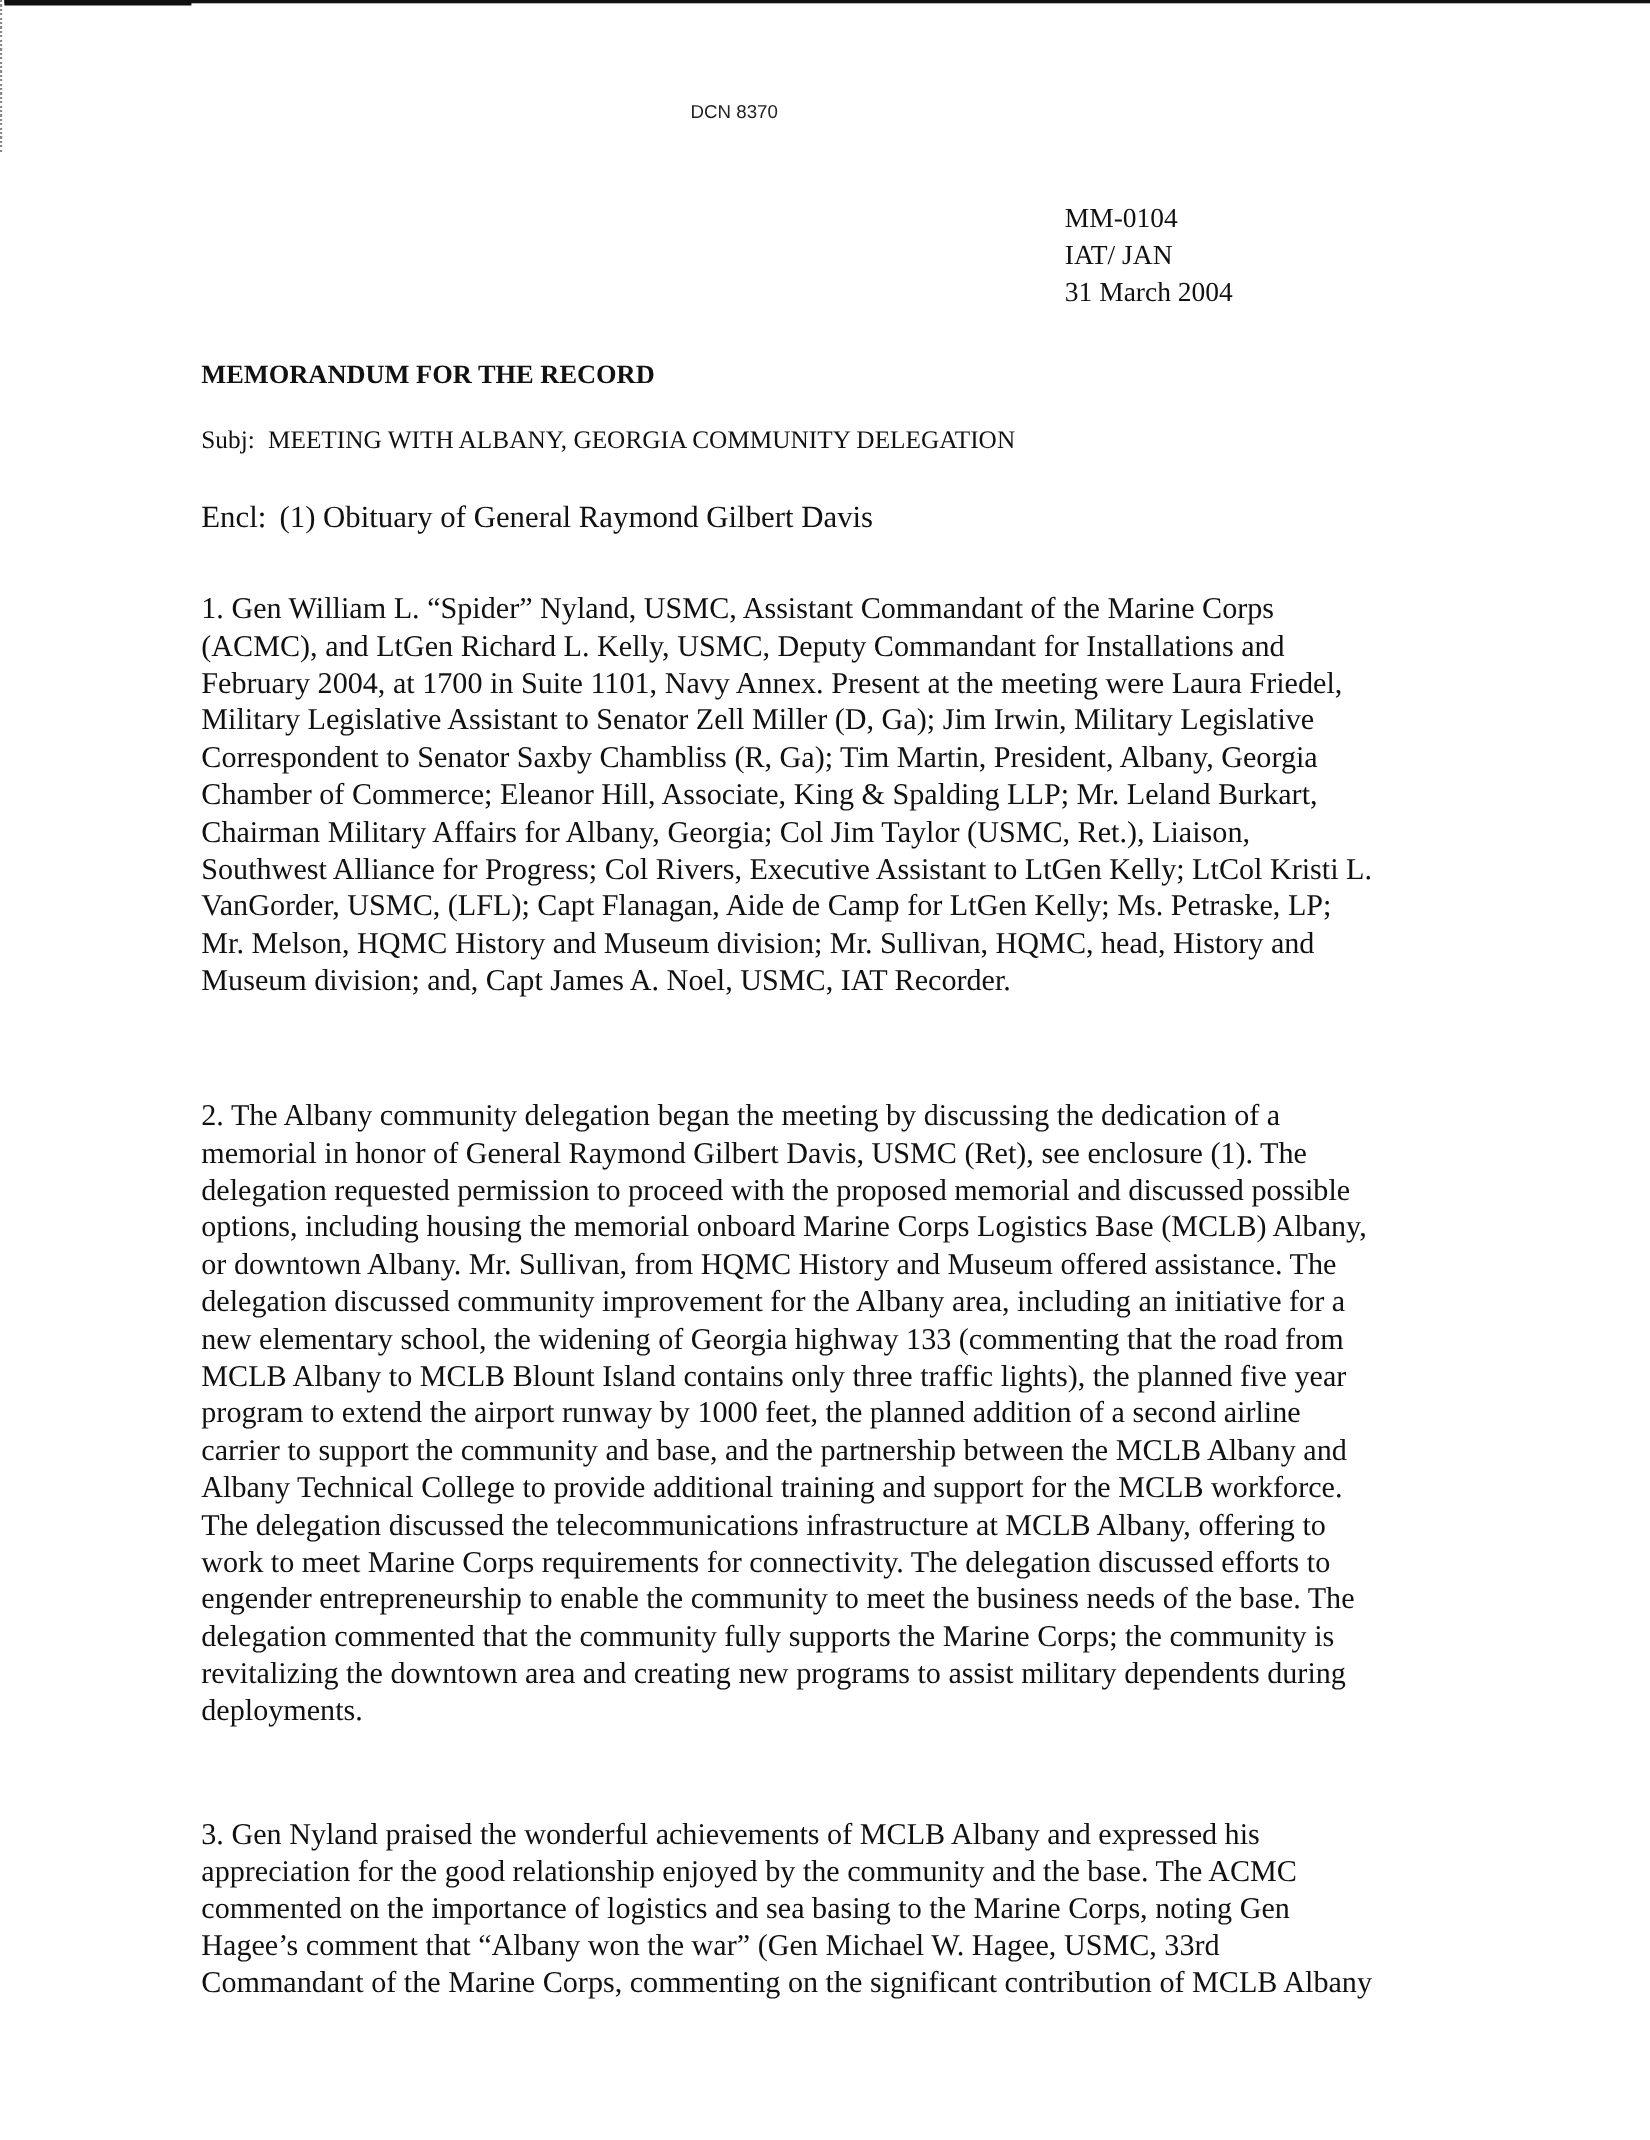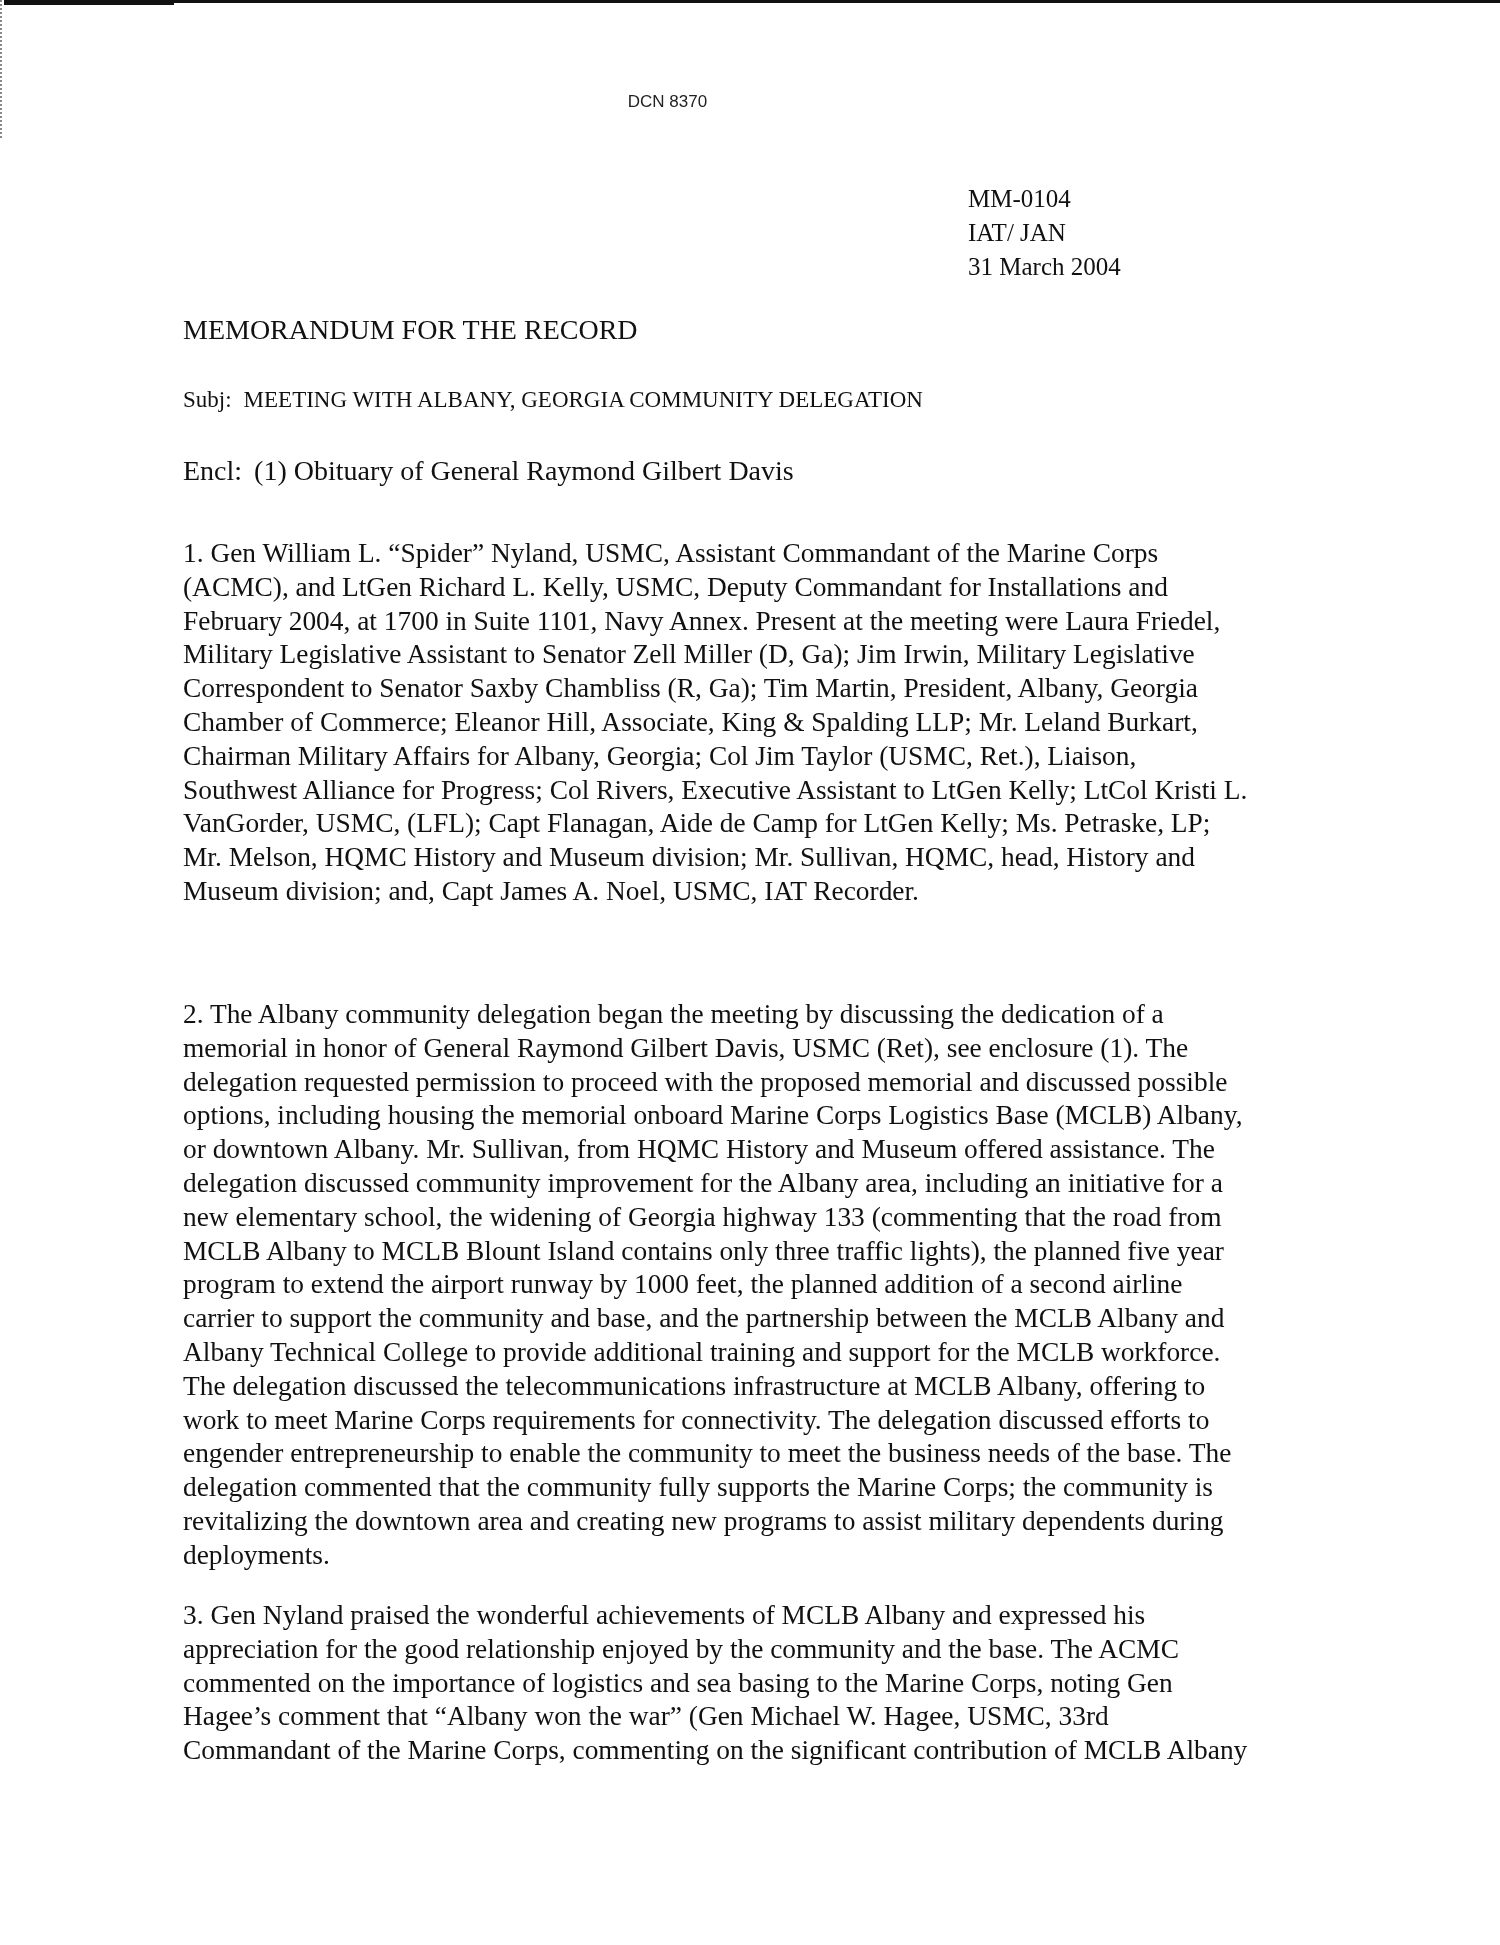--- a/index.html
+++ b/index.html
@@ -6,28 +6,28 @@
   body { width:1500px; height:1945px; position:relative; overflow:hidden;
          font-family:"Liberation Serif", "DejaVu Serif", serif; color:#111; }
   .scan-top { position:absolute; left:4px; top:0; width:1496px; height:3px; background:#111; }
   .scan-top-thick { position:absolute; left:4px; top:0; width:170px; height:5px; background:#111; }
   .scan-left { position:absolute; left:0; top:0; width:2px; height:140px;
                background:repeating-linear-gradient(#888 0 2px, transparent 2px 4px); }
   .dcn { position:absolute; left:0; width:1335px; top:92px; text-align:center;
          font-family:"Liberation Sans", "DejaVu Sans", sans-serif; font-size:17px; color:#222; }
   .ref { position:absolute; left:968px; top:182px; font-size:25px; line-height:34px; }
   .ref div { white-space:nowrap; }
-  .title { position:absolute; left:183px; top:314px; font-size:28px; font-weight:normal; white-space:nowrap; }
+  .title { position:absolute; left:183px; top:328px; font-size:24px; font-weight:bold; white-space:nowrap; }
   .subj { position:absolute; left:183px; top:387px; font-size:23px; white-space:nowrap; }
   .encl { position:absolute; left:183px; top:455px; font-size:28px; white-space:nowrap; }
   .para { position:absolute; left:183px; width:1150px; font-size:27.4px; line-height:33.8px; }
   .para .line { white-space:nowrap; display:block; }
   #p1 { top:537px; }
   #p2 { top:998px; }
-  #p3 { top:1599px;font-family:Liberation Serif, serif; }
+  #p3 { top:1651px;font-family:Liberation Serif, serif; }
   .lbl { margin-right:12px; }
 </style>
 </head>
 <body>
 
 <div class="scan-top"></div>
 <div class="scan-top-thick"></div>
 <div class="scan-left"></div>
 
 <div class="dcn">DCN 8370</div>

